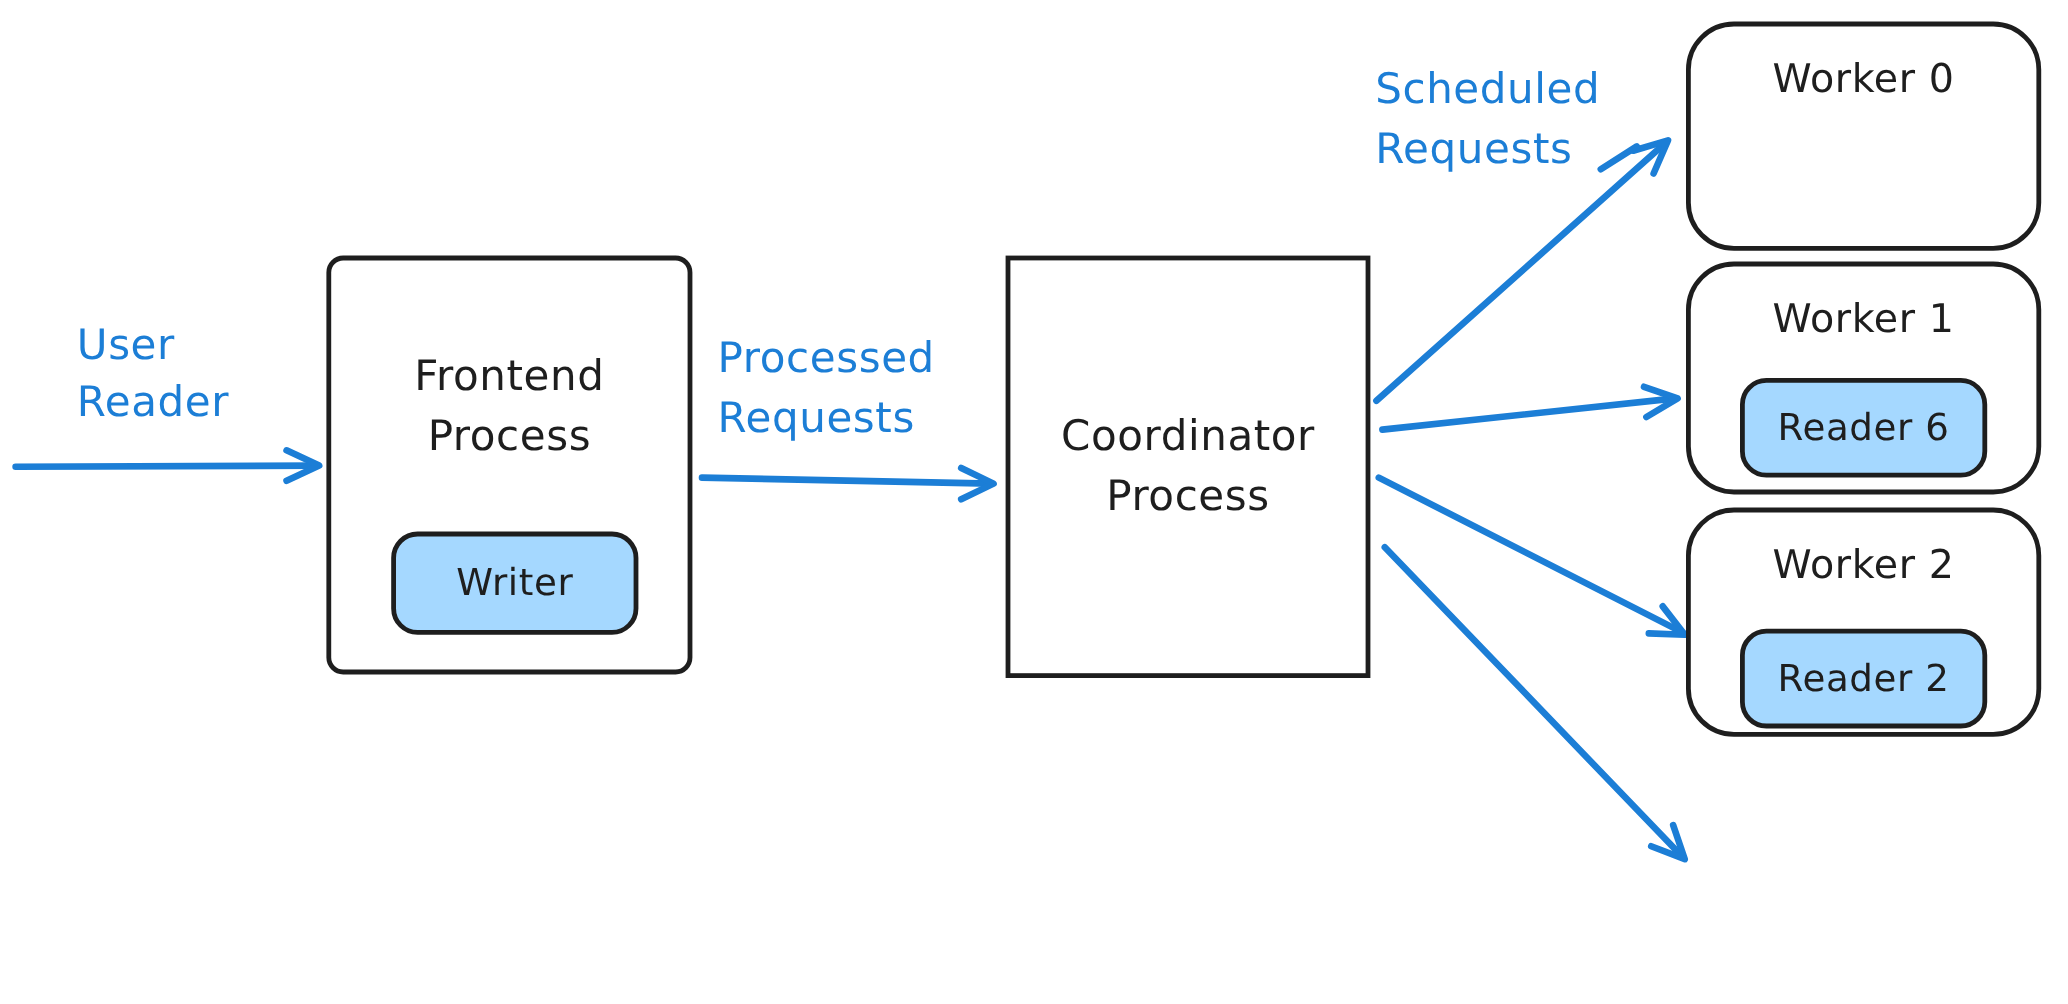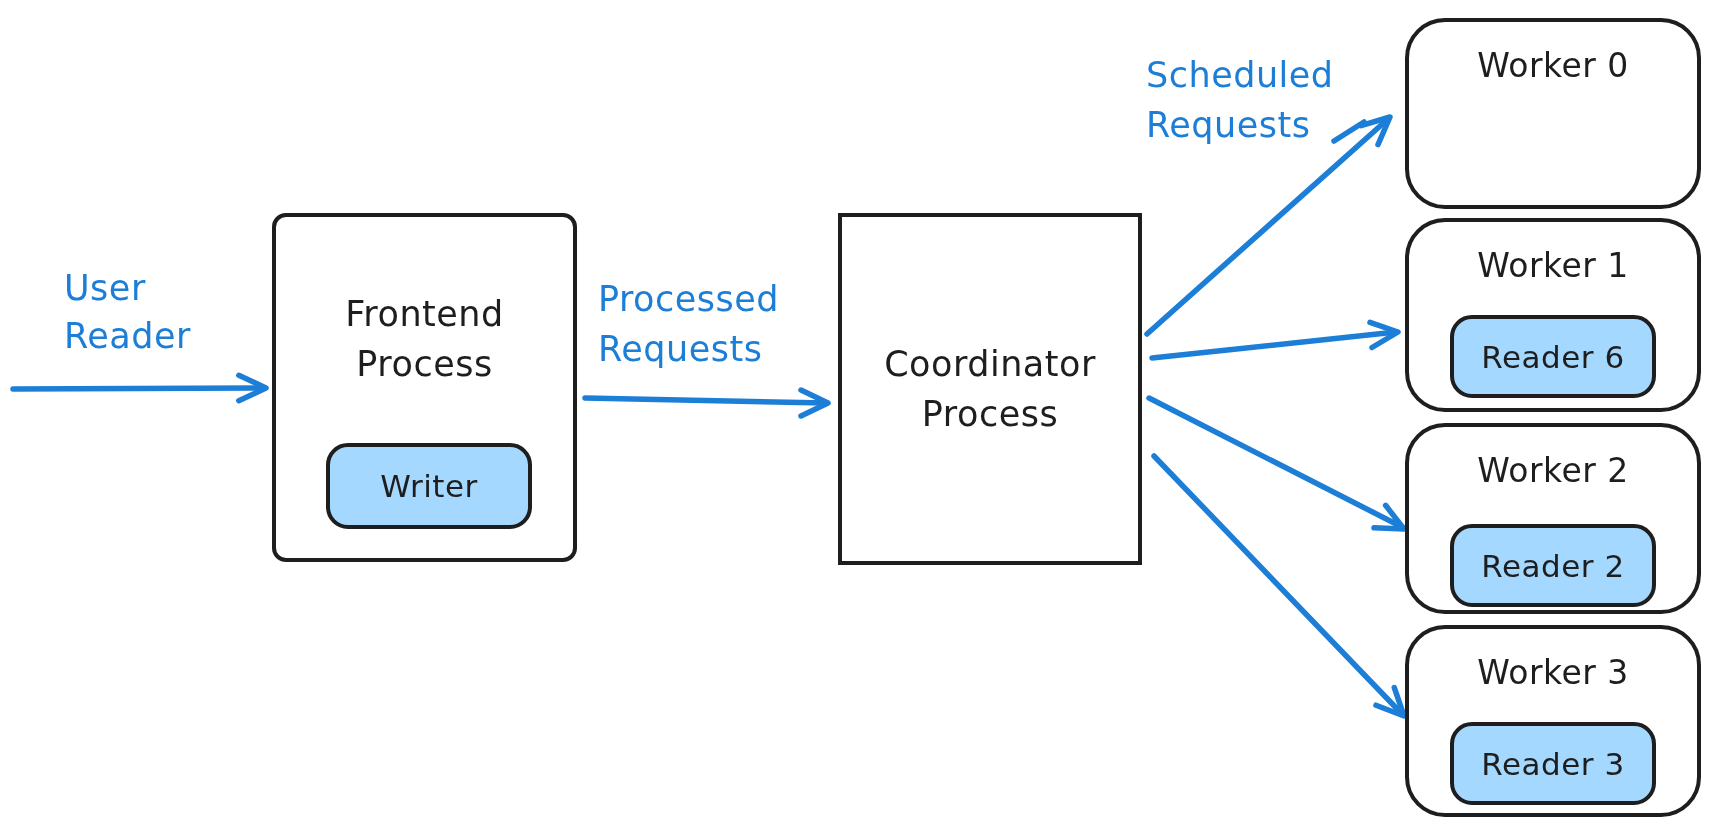--- a/index.html
+++ b/index.html
@@ -129,20 +129,14 @@
     </div>
   </div>
 
   <div class="box worker-box" style="top:423px;">
     <div class="worker-title">Worker 2</div>
     <div class="chip reader-chip" style="top:97px;">
       <span>Reader 2</span>
     </div>
   </div>
 
-  <div class="box worker-box" style="top:625px;height:192px;">
-    <div class="worker-title">Worker 3</div>
-    <div class="chip reader-chip">
-      <span>Reader 3</span>
-    </div>
-  </div>
 
 </div>
 
 </body></html>

